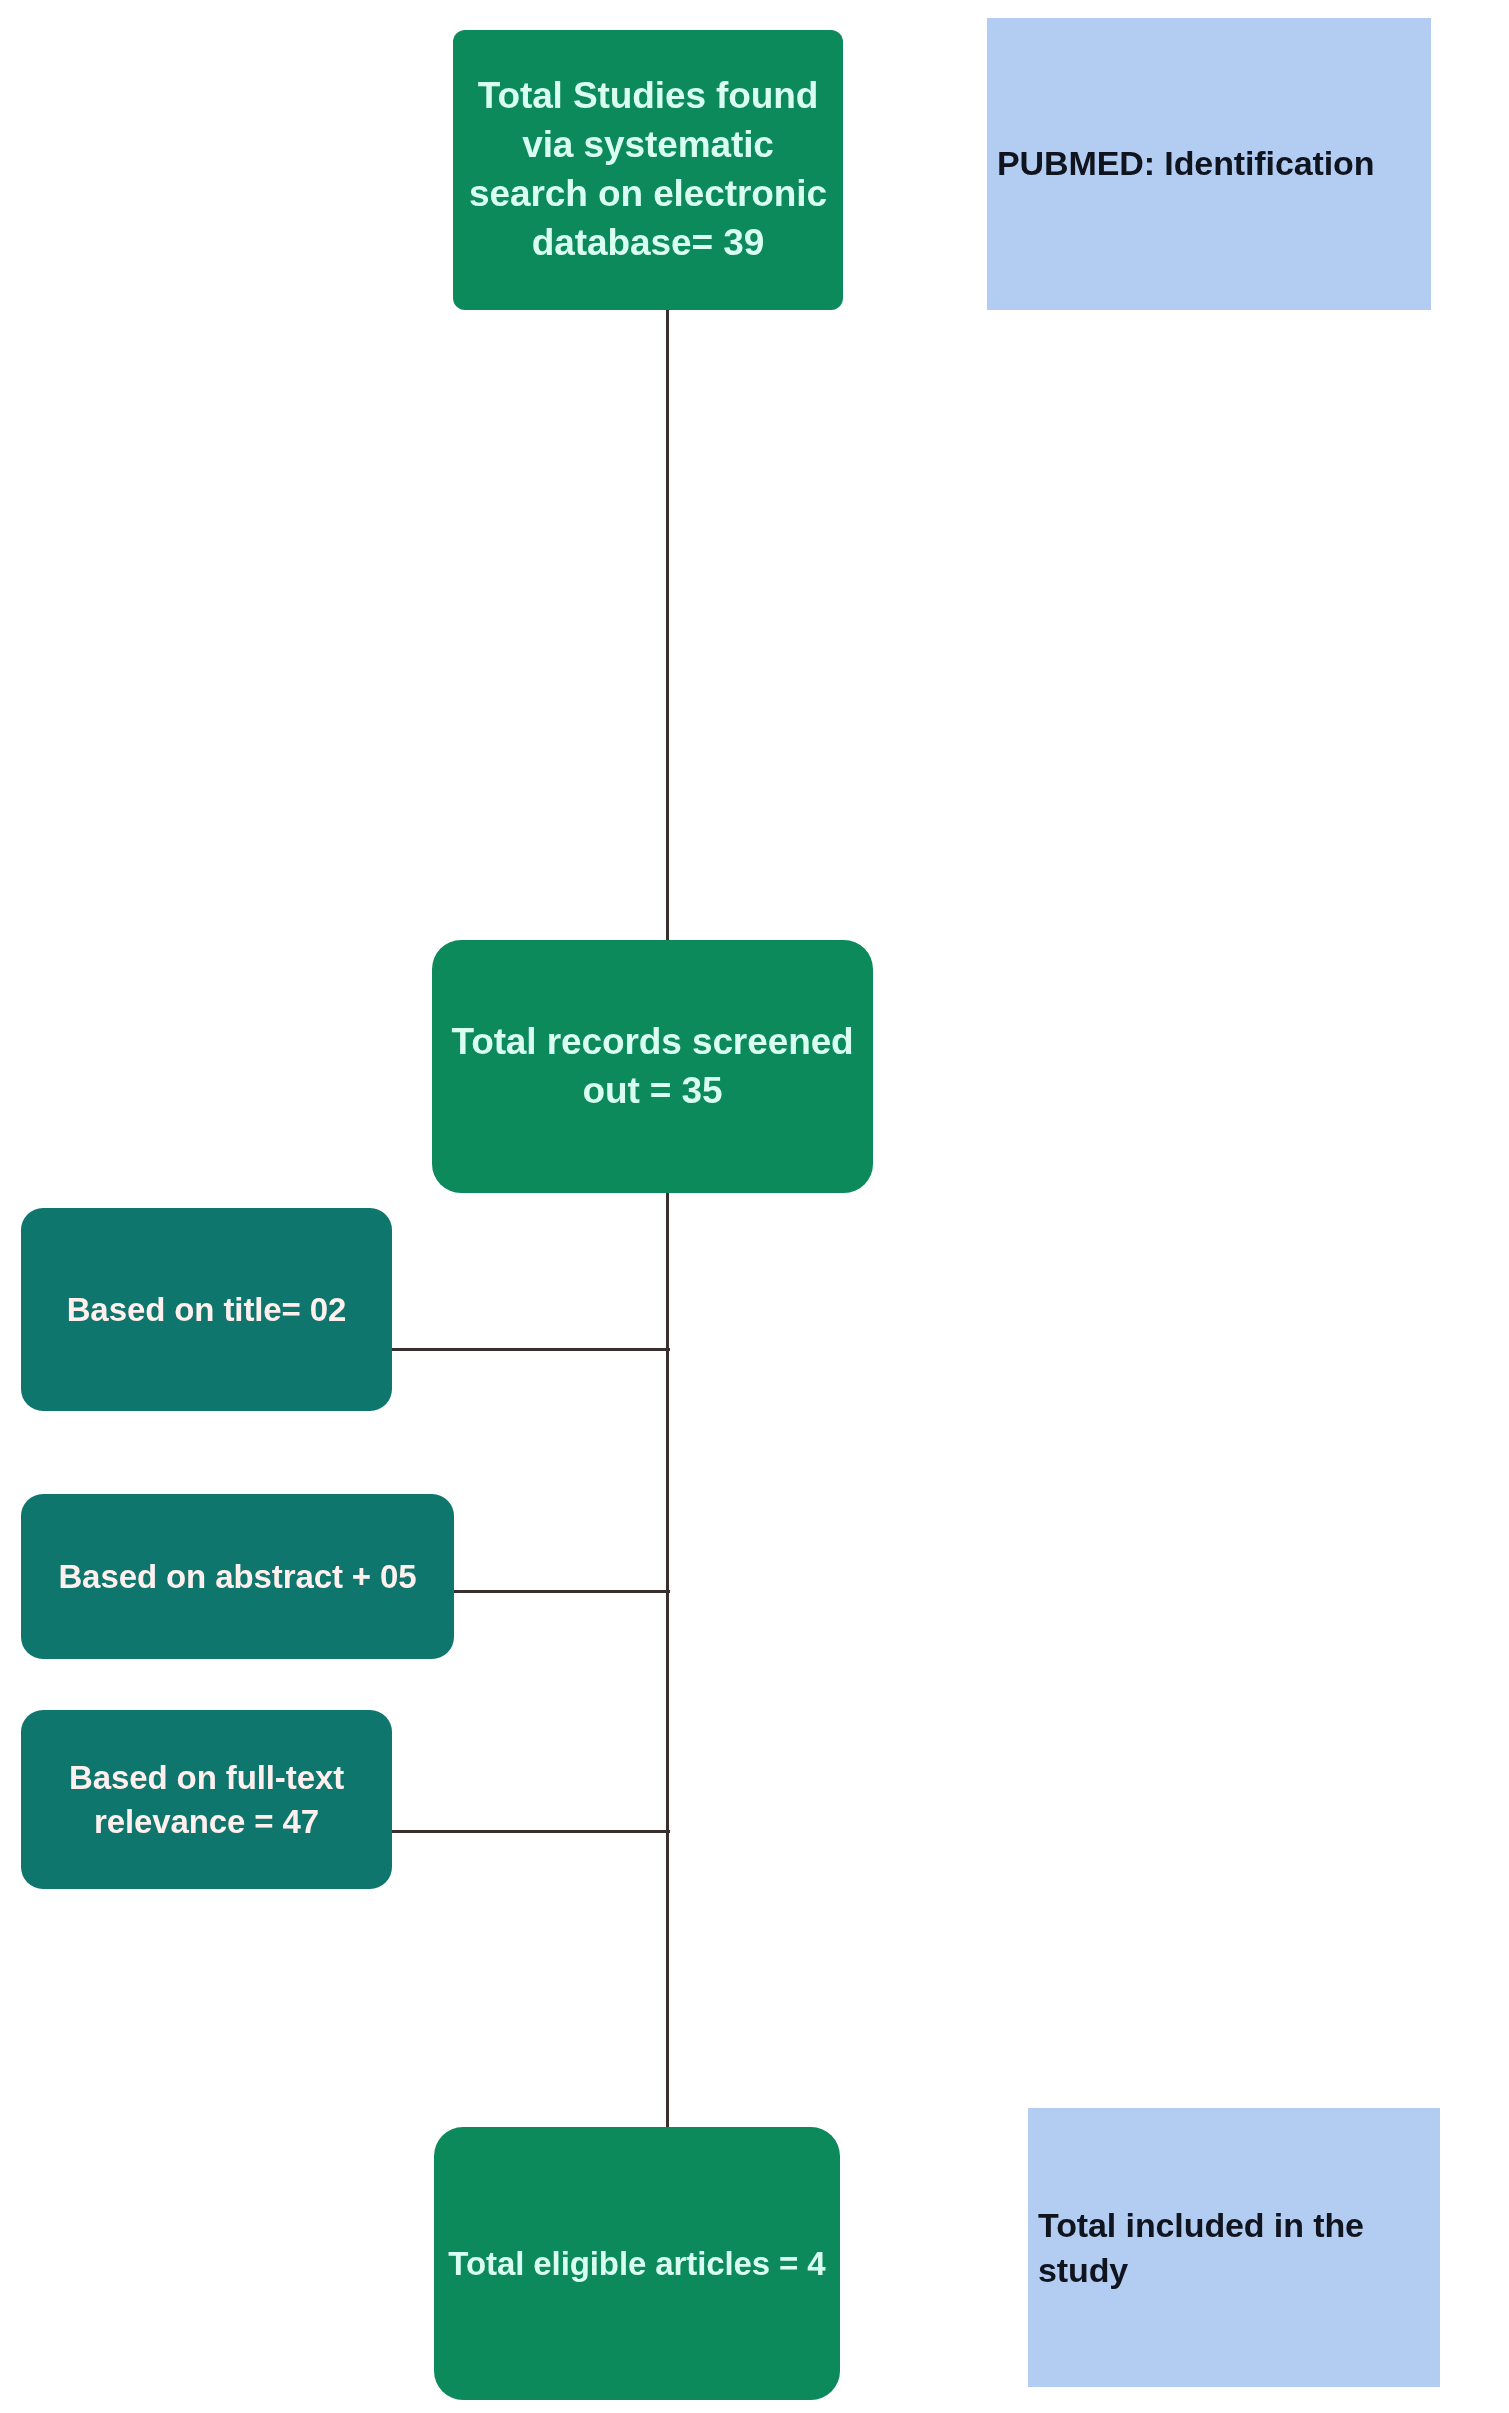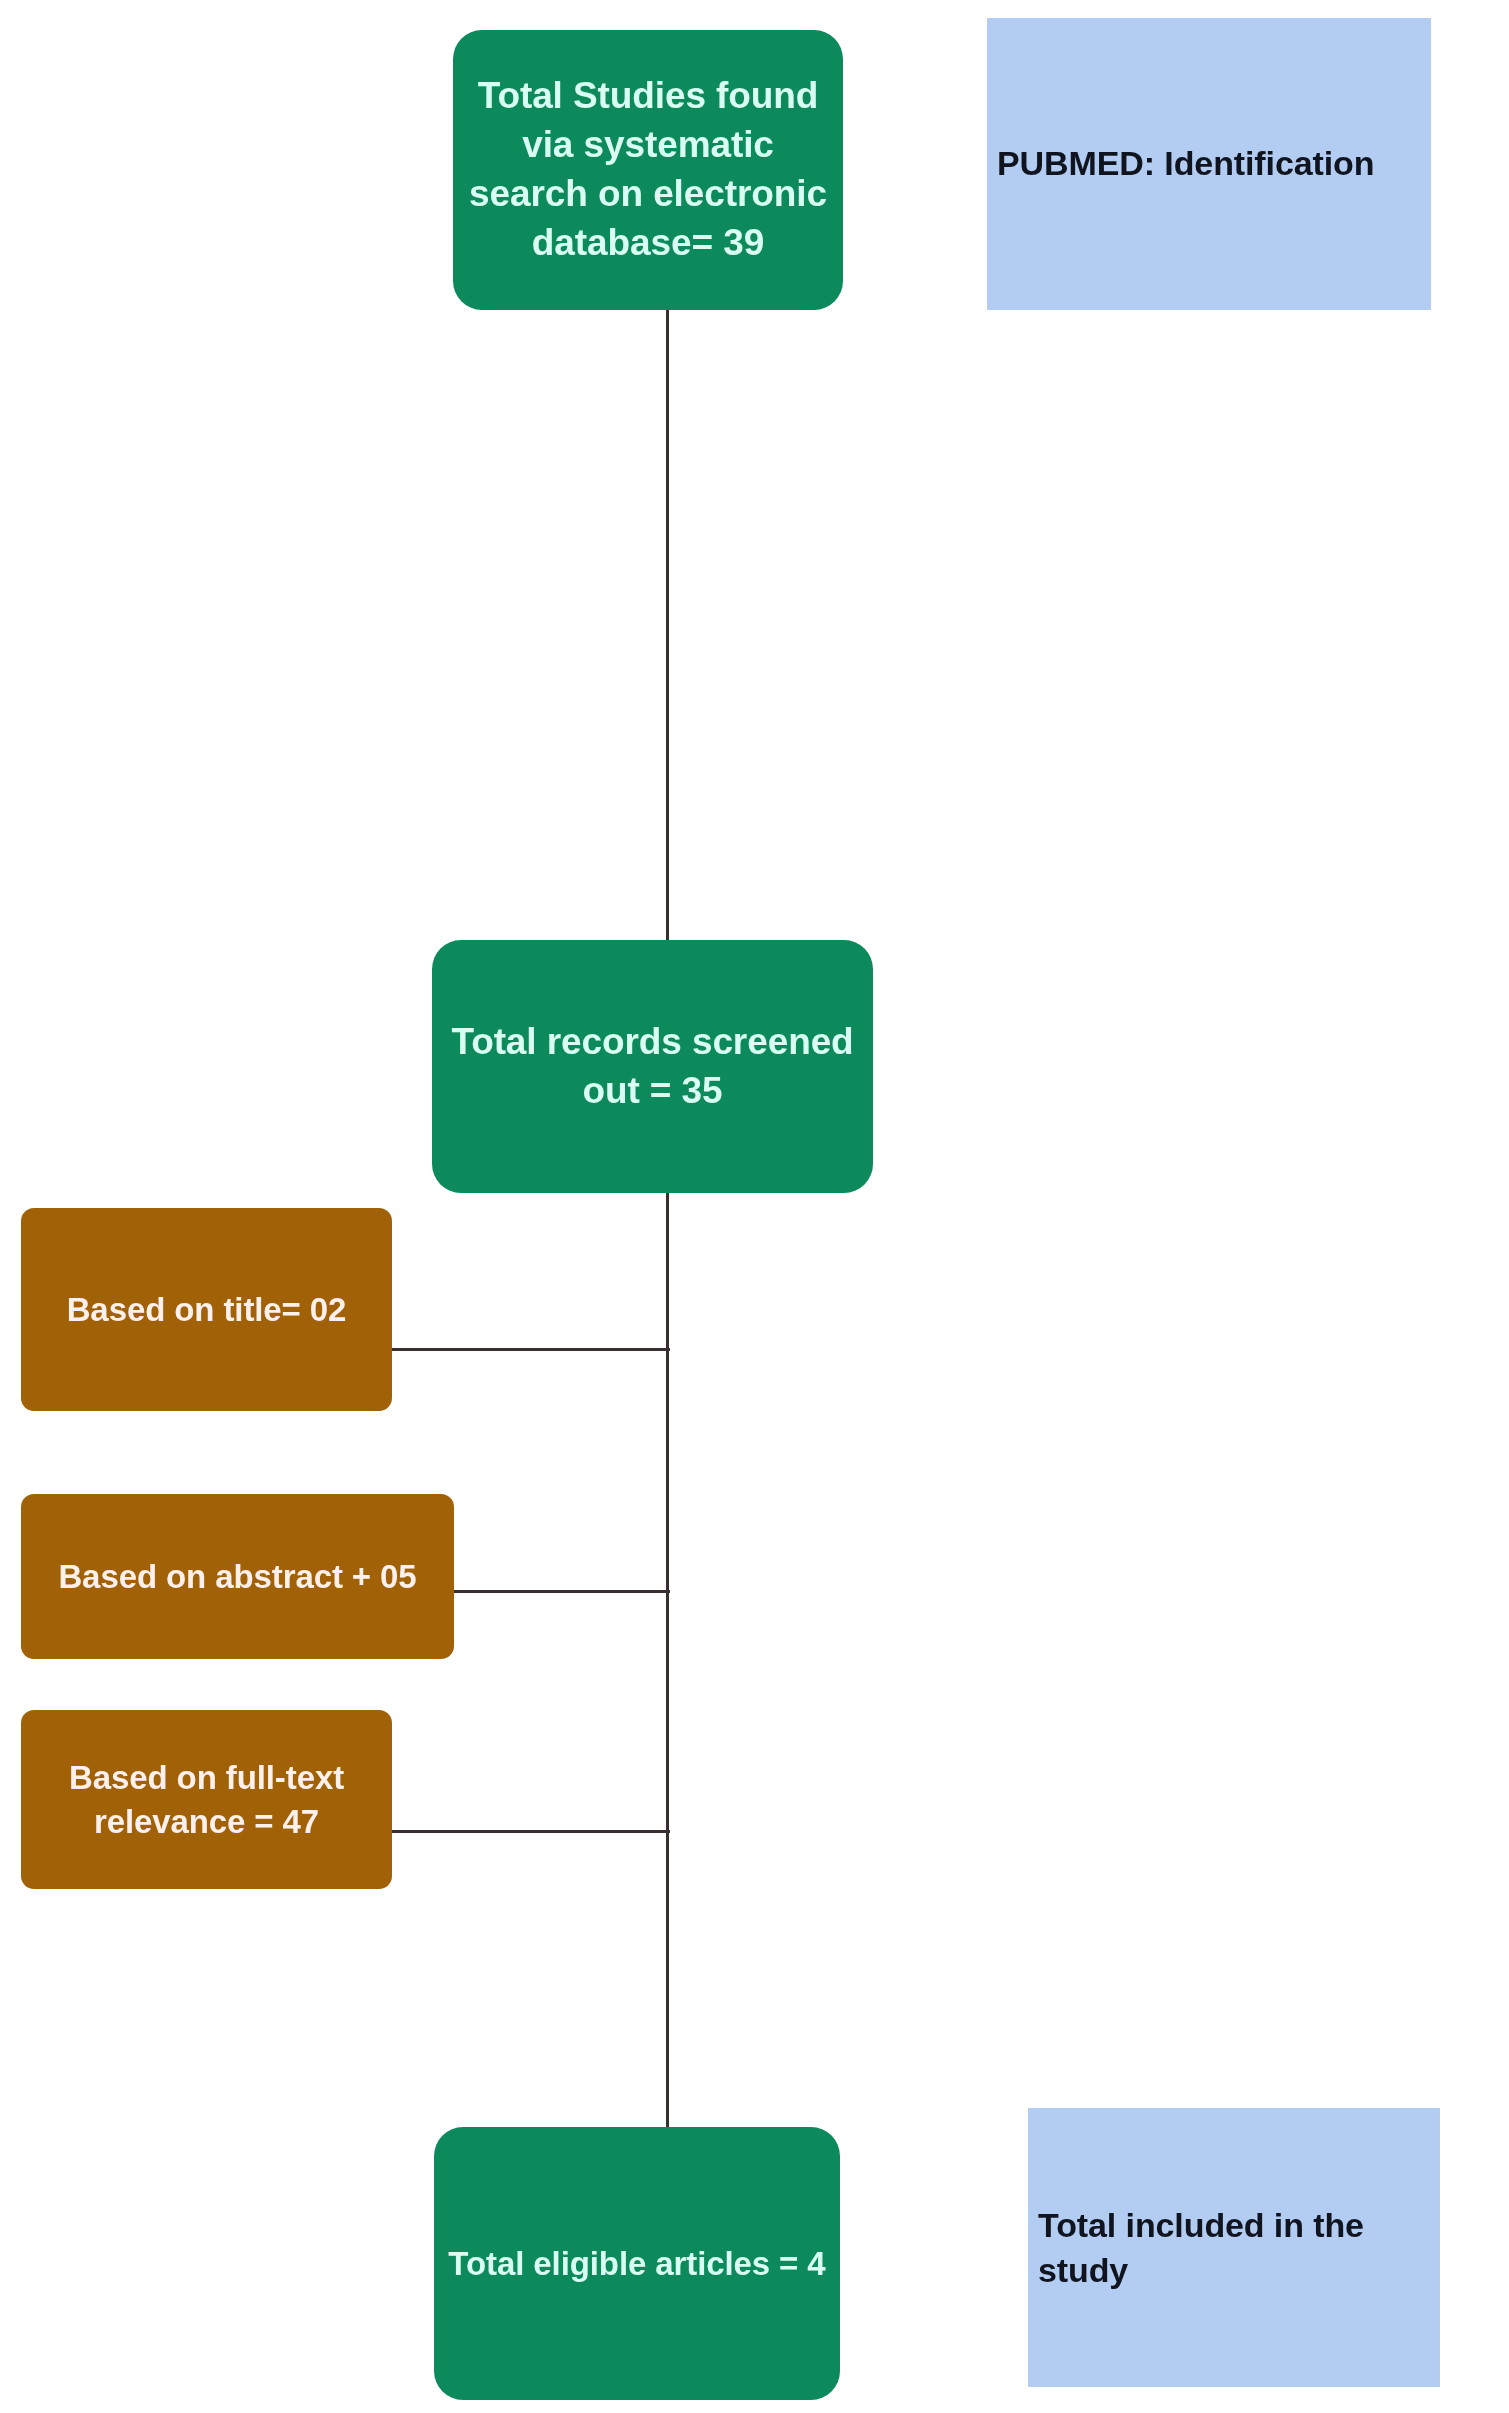--- a/index.html
+++ b/index.html
@@ -46,39 +46,40 @@
   }
 
   .node-green {
     background: #0c8a5c;
     color: #d9fff2;
     border-radius: 29px;
     padding: 6.3px 11.4px;
   }
 
   .node-red {
-    background: #a16207;
+    background: #0f766e;
     color: #fff0ee;
-    border-radius: 13px;
+    border-radius: 22px;
     padding: 6.3px 14px;
   }
 
   .node-blue {
     background: #b3cdf2;
     color: #10141f;
     border-radius: 0;
     justify-content: flex-start;
     text-align: left;
     padding: 0 10px;
   }
 
   
   #box-identification-source {
     left: 453px;  top: 30px;   width: 390px;  height: 280px;
     font-size: 37px;
+    border-radius: 12px;
   }
   #label-identification {
     left: 987px; top: 17.7px;   width: 444px;  height: 292px;
     font-size: 34px;
   }
 
   #box-screened {
     left: 432px;  top: 940px; width: 441px;  height: 253px;
     font-size: 37px;
     text-align: center;

